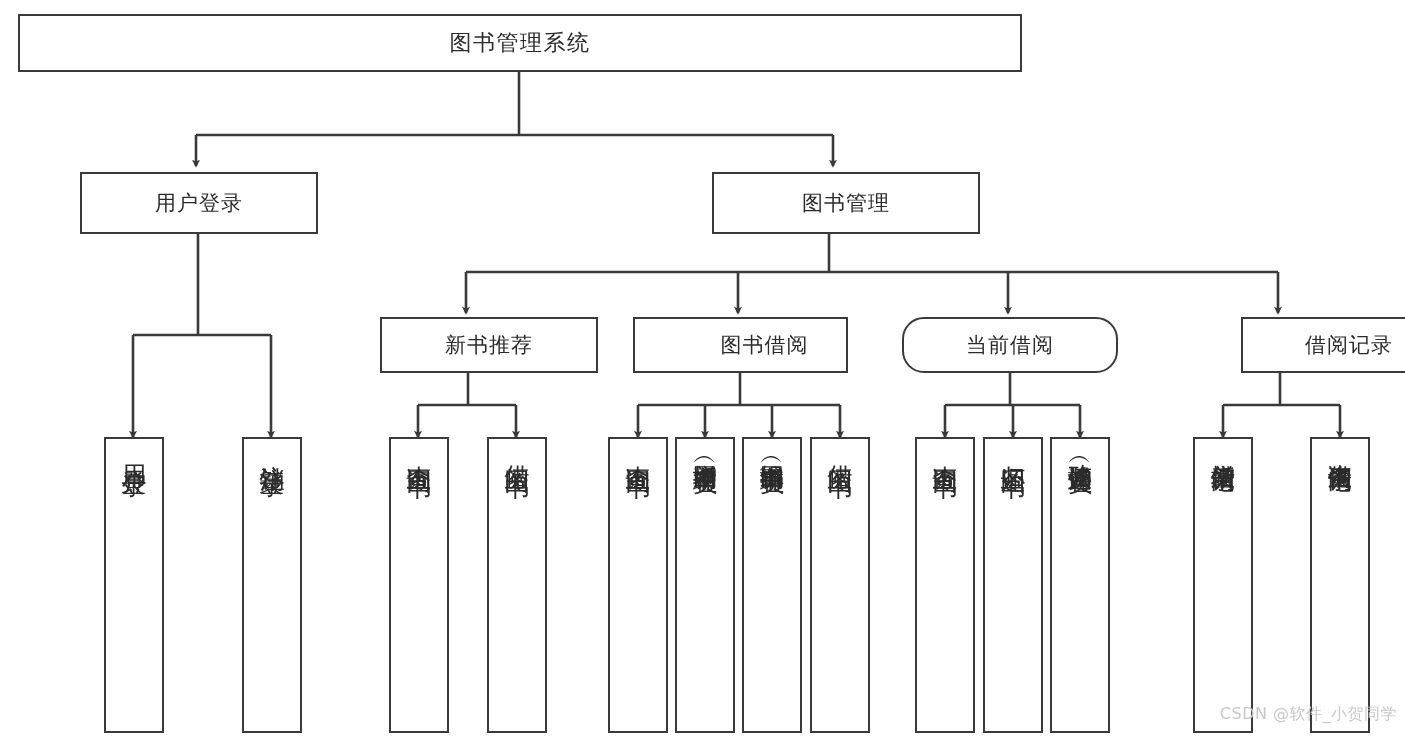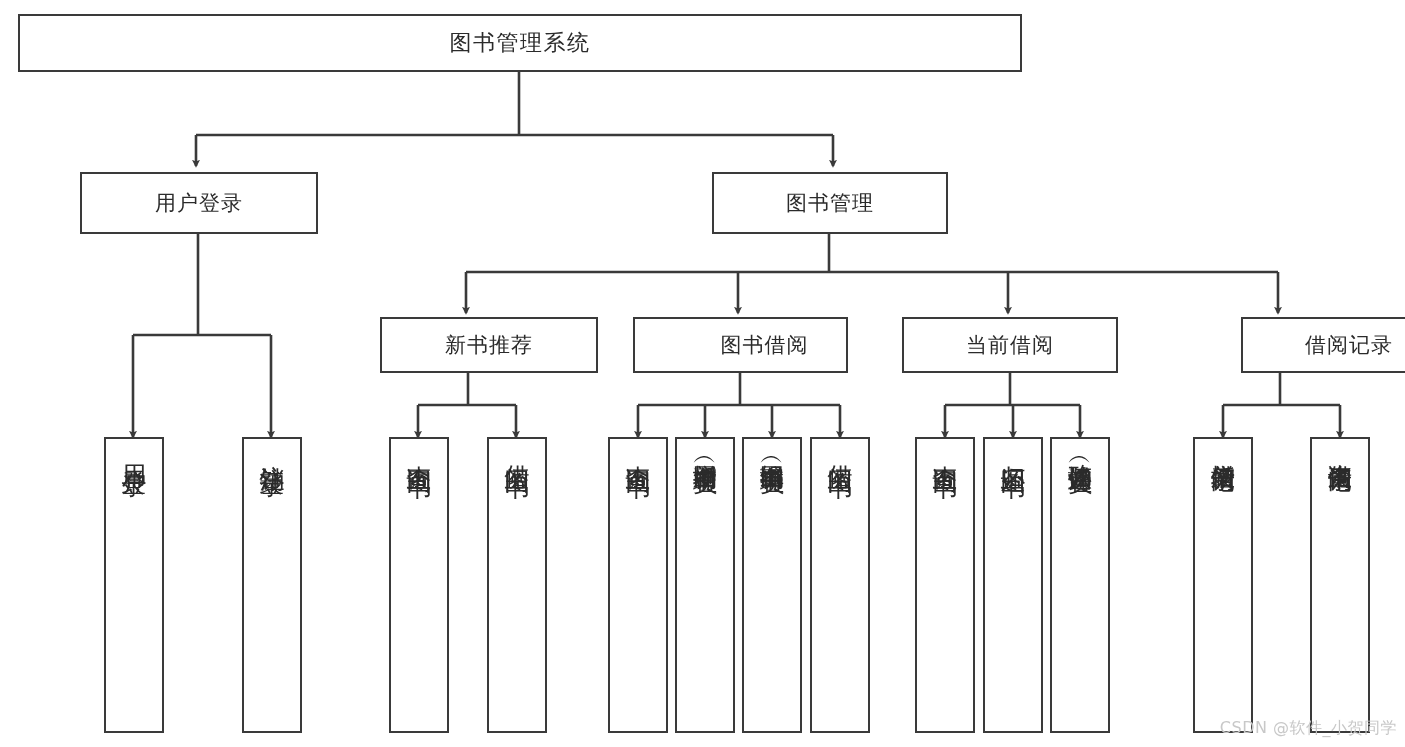--- a/index.html
+++ b/index.html
@@ -64,21 +64,21 @@
     letter-spacing: 3px;
     line-height: 1;
   }
   .node.vert.tall .label {
     font-size: 24px;
     letter-spacing: 1px;
   }
   .watermark {
     position: absolute;
     right: 8px;
-    bottom: 8px;
+    bottom: 22px;
     font-size: 16px;
     color: #c8c8c8;
     letter-spacing: 0.5px;
     white-space: nowrap;
     user-select: none;
   }
 </style>
 </head>
 <body>
 
@@ -135,33 +135,33 @@
   </svg>
 
   <div class="node horiz root" style="left:18px; top:14px; width:1004px; height:58px;">
     <span class="label">图书管理系统</span>
   </div>
 
   <div class="node horiz" style="left:80px; top:172px; width:238px; height:62px;">
     <span class="label">用户登录</span>
   </div>
 
-  <div class="node horiz" style="left:712px; top:172px; width:236px; height:62px;">
+  <div class="node horiz" style="left:712px; top:172px; width:268px; height:62px;">
     <span class="label">图书管理</span>
   </div>
 
   <div class="node horiz" style="left:360px; top:317px; width:218px; height:56px;margin-left:20px;">
     <span class="label">新书推荐</span>
   </div>
 
   <div class="node horiz" style="left:633px; top:317px; width:215px; height:56px;padding-left:48px;">
     <span class="label">图书借阅</span>
   </div>
 
-  <div class="node horiz" style="left:902px; top:317px; width:216px; height:56px;">
+  <div class="node horiz" style="left:902px; top:317px; width:216px; height:56px;border-radius:22px;">
     <span class="label">当前借阅</span>
   </div>
 
   <div class="node horiz" style="left:1221px; top:317px; width:216px; height:56px;margin-left:20px;">
     <span class="label">借阅记录</span>
   </div>
 
   <div class="node vert" style="left:104px; top:437px; width:60px; height:296px;">
     <span class="label">用户登录</span>
   </div>

